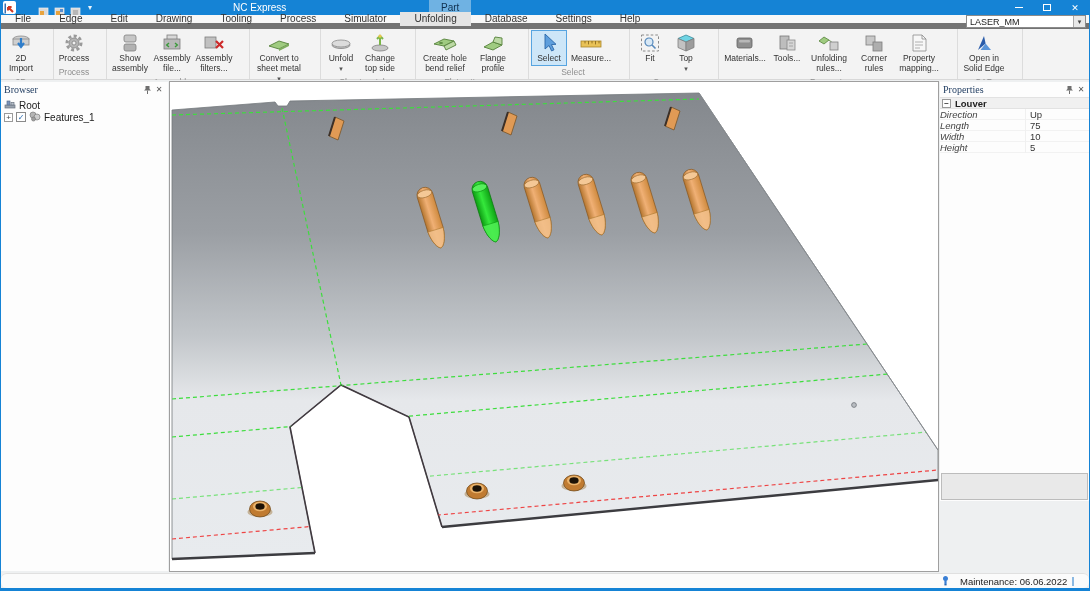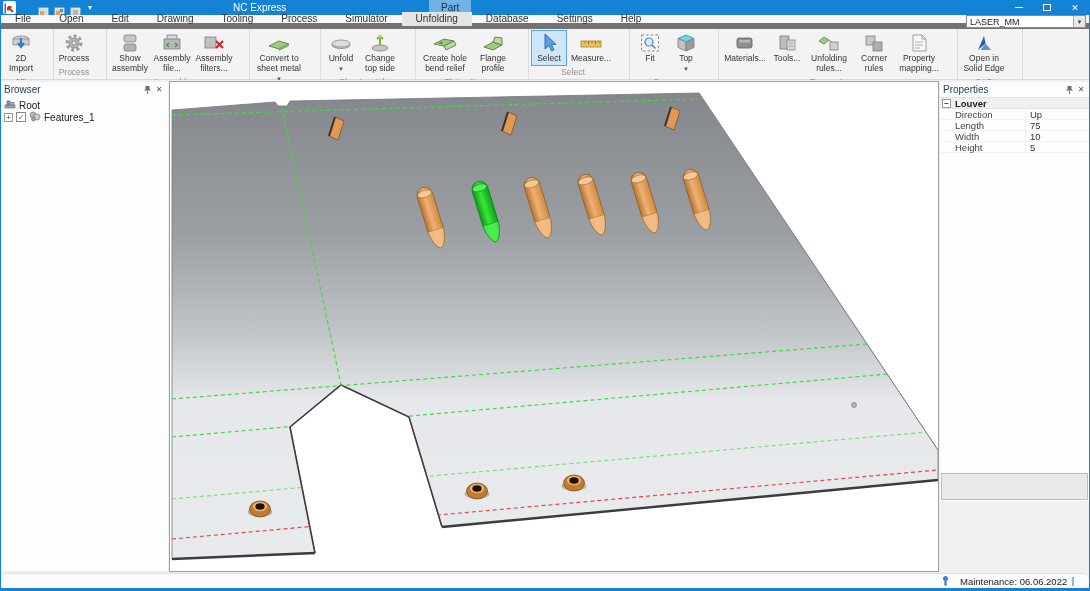--- a/index.html
+++ b/index.html
@@ -40,38 +40,38 @@
   .rbtn.selected { background:#cde6f8; border:1px solid #57a4e0; }
   .ricon { height:21px; display:flex; align-items:flex-end; justify-content:center; }
   .rlabel { font-size:8.5px; line-height:1.15; color:#333; text-align:center; margin-top:1px; }
   .rcaret { font-size:7px; color:#555; line-height:1; }
   .rgroup-label { font-size:8.5px; color:#8f8f8f; text-align:center; padding:1px 0 2px 0; }
   .w34{width:36px} .w40{width:42px} .w46{width:48px} .w52{width:54px}
 
   
   .content { position:absolute; left:0; top:80px; width:100%; height:493px; background:#eef0f1; }
   .panel-header { height:15px; display:flex; align-items:center; font-size:10px; color:#1d3a5f; padding:0 3px; }
-  .panel-header .ph-title { flex:1; }
+  .panel-header .ph-title { flex:1;font-family:Liberation Serif, serif; }
   .ph-ico { width:12px; height:12px; display:flex; align-items:center; justify-content:center; color:#555; font-size:8px; }
 
   .browser-panel { position:absolute; left:0; top:2px; width:167px; height:489px; background:#fdfdfd; }
   .tree { padding:2px 15px 0 3px; }
   .tree-row { display:flex; align-items:center; height:12px; font-size:10px; color:#222; gap:3px; }
   .tree-row.indent { padding-left:0px; }
   .expander { width:9px; height:9px; border:1px solid #9a9a9a; background:#fff; font-size:8px; line-height:7px; text-align:center; color:#444; flex:0 0 auto; }
   .checkbox { width:10px; height:10px; border:1px solid #8a8a8a; background:#fff; font-size:8px; line-height:9px; text-align:center; color:#2a6ab0; flex:0 0 auto; }
 
   .viewport { position:absolute; left:168px; top:1px; width:770px; height:491px; background:#ffffff; border:1px solid #9f9f9f; }
   .viewport svg { display:block; }
 
   .props-panel { position:absolute; left:939px; top:2px; width:150px; height:419px; background:#fdfdfd; }
   .pgrid { font-size:9.5px; color:#333; }
   .pgroup-row { display:flex; align-items:center; gap:4px; height:12px; background:#f0f0f0; border-top:1px solid #e2e2e2; border-bottom:1px solid #e2e2e2; padding-left:2px; font-weight:bold; color:#222; }
   .prow { display:flex; height:11px; align-items:center; border-bottom:1px solid #f2f2f2; }
-  .pname { width:86px; padding-left:15px; color:#444; border-right:1px solid #f0f0f0; }
+  .pname { width:86px; color:#444; border-right:1px solid #f0f0f0;font-style:italic; }
   .pval { flex:1; padding-left:4px; color:#333; }
   .props-preview { position:absolute; left:1px; bottom:1px; width:147px; height:27px; background:#e9e9e9; border:1px solid #bcbcbc; }
 
   
   .statusbar { position:absolute; left:0; top:573px; width:100%; height:15px; background:#fbfbfb; border-top:1px solid #e0e0e0;border-radius:6px; }
   .maint { position:absolute; left:940px; top:0; height:15px; display:flex; align-items:center; gap:10px; font-size:9.5px; color:#222; }
   .status-tick { position:absolute; left:1071px; top:3px; width:2px; height:9px; background:#8cb9e2; }
 </style>
 </head>
 <body>
@@ -117,21 +117,21 @@
           <span class="maxbox"></span>
         </div>
       <div class="win-btn">
           <span>✕</span>
         </div>
     </div>
   </div>
 
   <div class="menubar">
     <div class="menu-item">File</div>
-    <div class="menu-item">Open</div>
+    <div class="menu-item">Edge</div>
     <div class="menu-item">Edit</div>
     <div class="menu-item">Drawing</div>
     <div class="menu-item">Tooling</div>
     <div class="menu-item">Process</div>
     <div class="menu-item">Simulator</div>
     <div class="menu-item active">Unfolding</div>
     <div class="menu-item">Database</div>
     <div class="menu-item">Settings</div>
     <div class="menu-item">Help</div>
     <div class="machine-combo">

